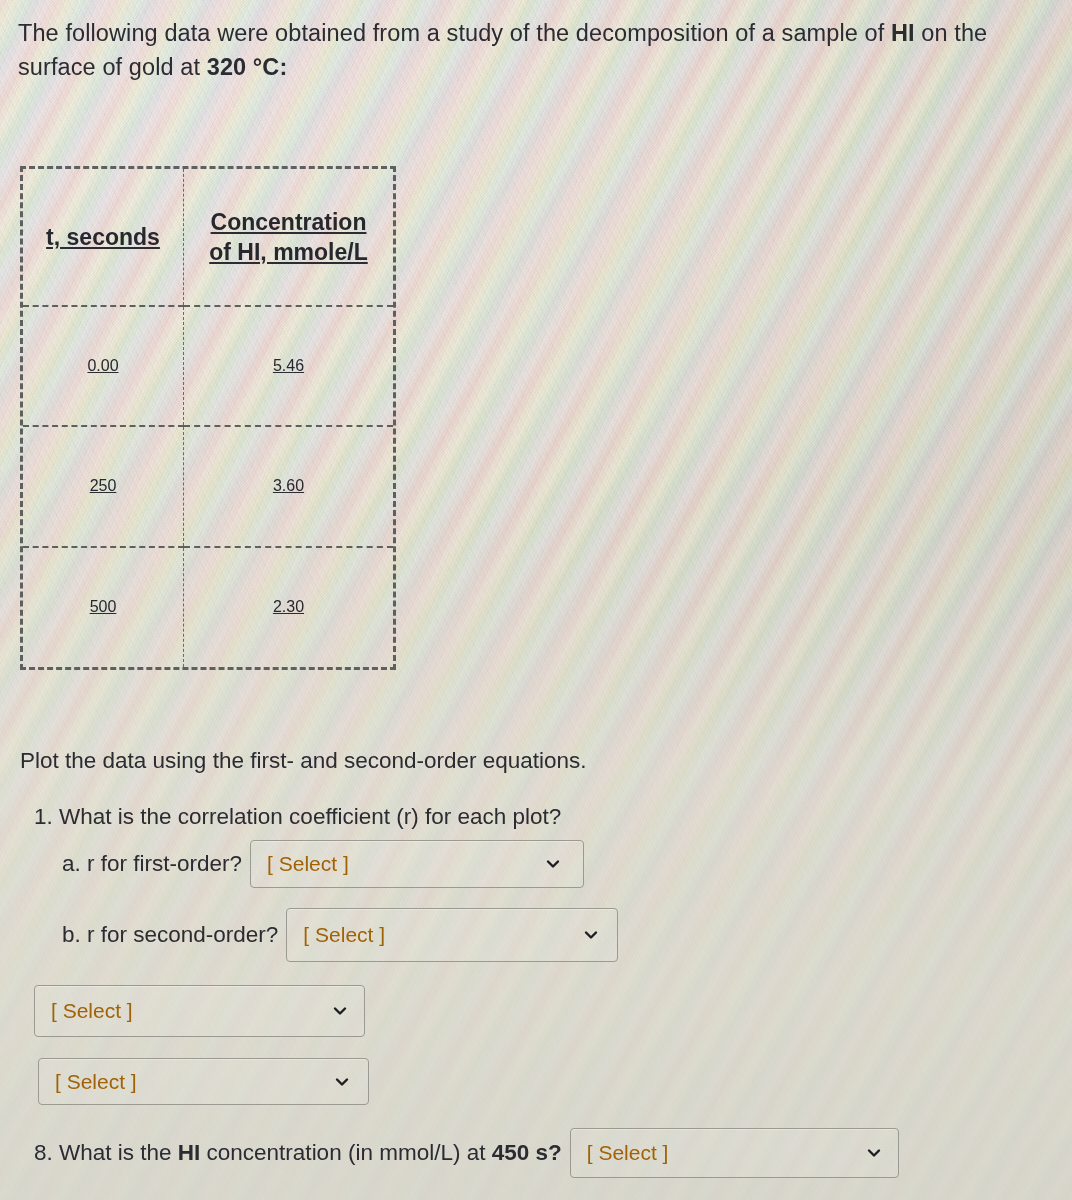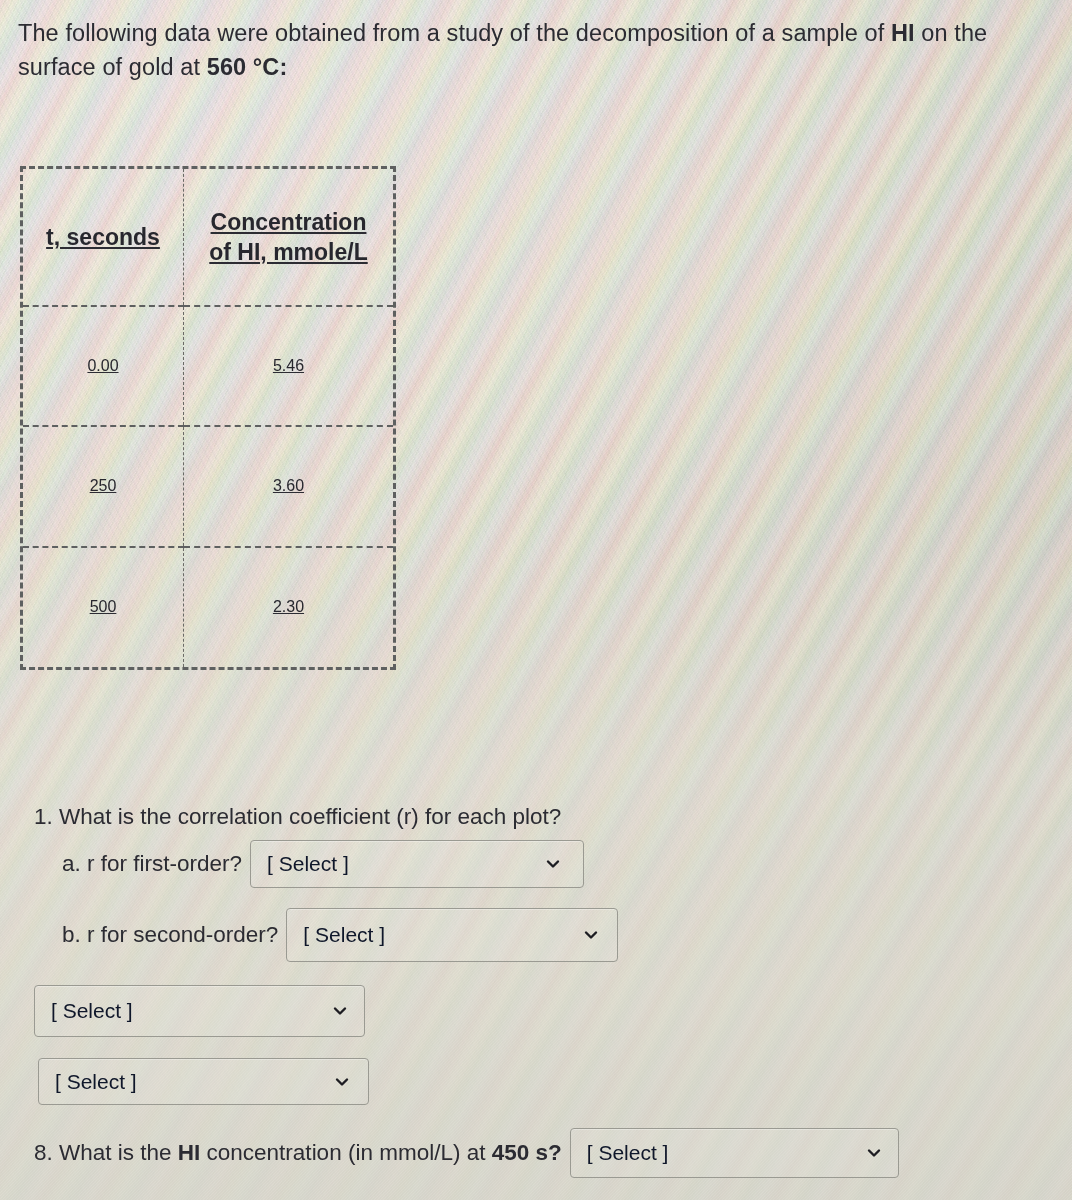--- a/index.html
+++ b/index.html
@@ -223,21 +223,21 @@
 
   
   .select {
     position: relative;
     box-sizing: border-box;
     border: 1.5px solid #9a9a92;
     border-radius: 4px;
     background: rgba(255,255,255,0.08);
     display: flex;
     align-items: center;
-    color: #0f172a;
+    color: #a16207;
     font-size: 21px;
     padding-left: 16px;
     box-shadow: 0 1px 0 rgba(255,255,255,0.30) inset;
   }
   .select .chev {
     position: absolute;
     right: 18px;
     top: 50%;
     transform: translateY(-50%);
     width: 16px;
@@ -263,21 +263,21 @@
   <div class="bg-vignette"></div>
   <div class="moire-rainbow"></div>
   <div class="moire-rainbow-2"></div>
   <div class="moire-fine"></div>
   <div class="moire-fade"></div>
   <div class="grain"></div>
 
   <div class="content">
 
     <div class="intro">
-      <span>The following data were obtained from a study of the decomposition of a sample of </span><b>HI</b><span> on the surface of gold at </span><b>560 °C:</b>
+      <span>The following data were obtained from a study of the decomposition of a sample of </span><b>HI</b><span> on the surface of gold at </span><b>320 °C:</b>
     </div>
 
     <div class="data-table">
       <table>
         <thead>
           <tr>
             <th class="hdr-t">t, seconds</th>
             <th class="col-div">
               <span>Concentration</span><br>
               <span>of HI, mmole/L</span>
@@ -294,20 +294,21 @@
             <td class="col-div">3.60</td>
           </tr>
           <tr>
             <td>500</td>
             <td class="col-div">2.30</td>
           </tr>
         </tbody>
       </table>
     </div>
 
+    <div class="q-plot">Plot the data using the first- and second-order equations.</div>
 
     <div class="q1">1. What is the correlation coefficient (r) for each plot?</div>
 
     <div class="qrow row-a">
       <span class="qlabel">a. r for first-order?</span>
       <div class="select sel-a">
         <span>[ Select ]</span>
         <svg class="chev" viewBox="0 0 16 16">
           <path d="M3 5.5 L8 10.5 L13 5.5" fill="none" stroke="#1d1d22" stroke-width="2.4" stroke-linecap="round" stroke-linejoin="round"></path>
         </svg>

